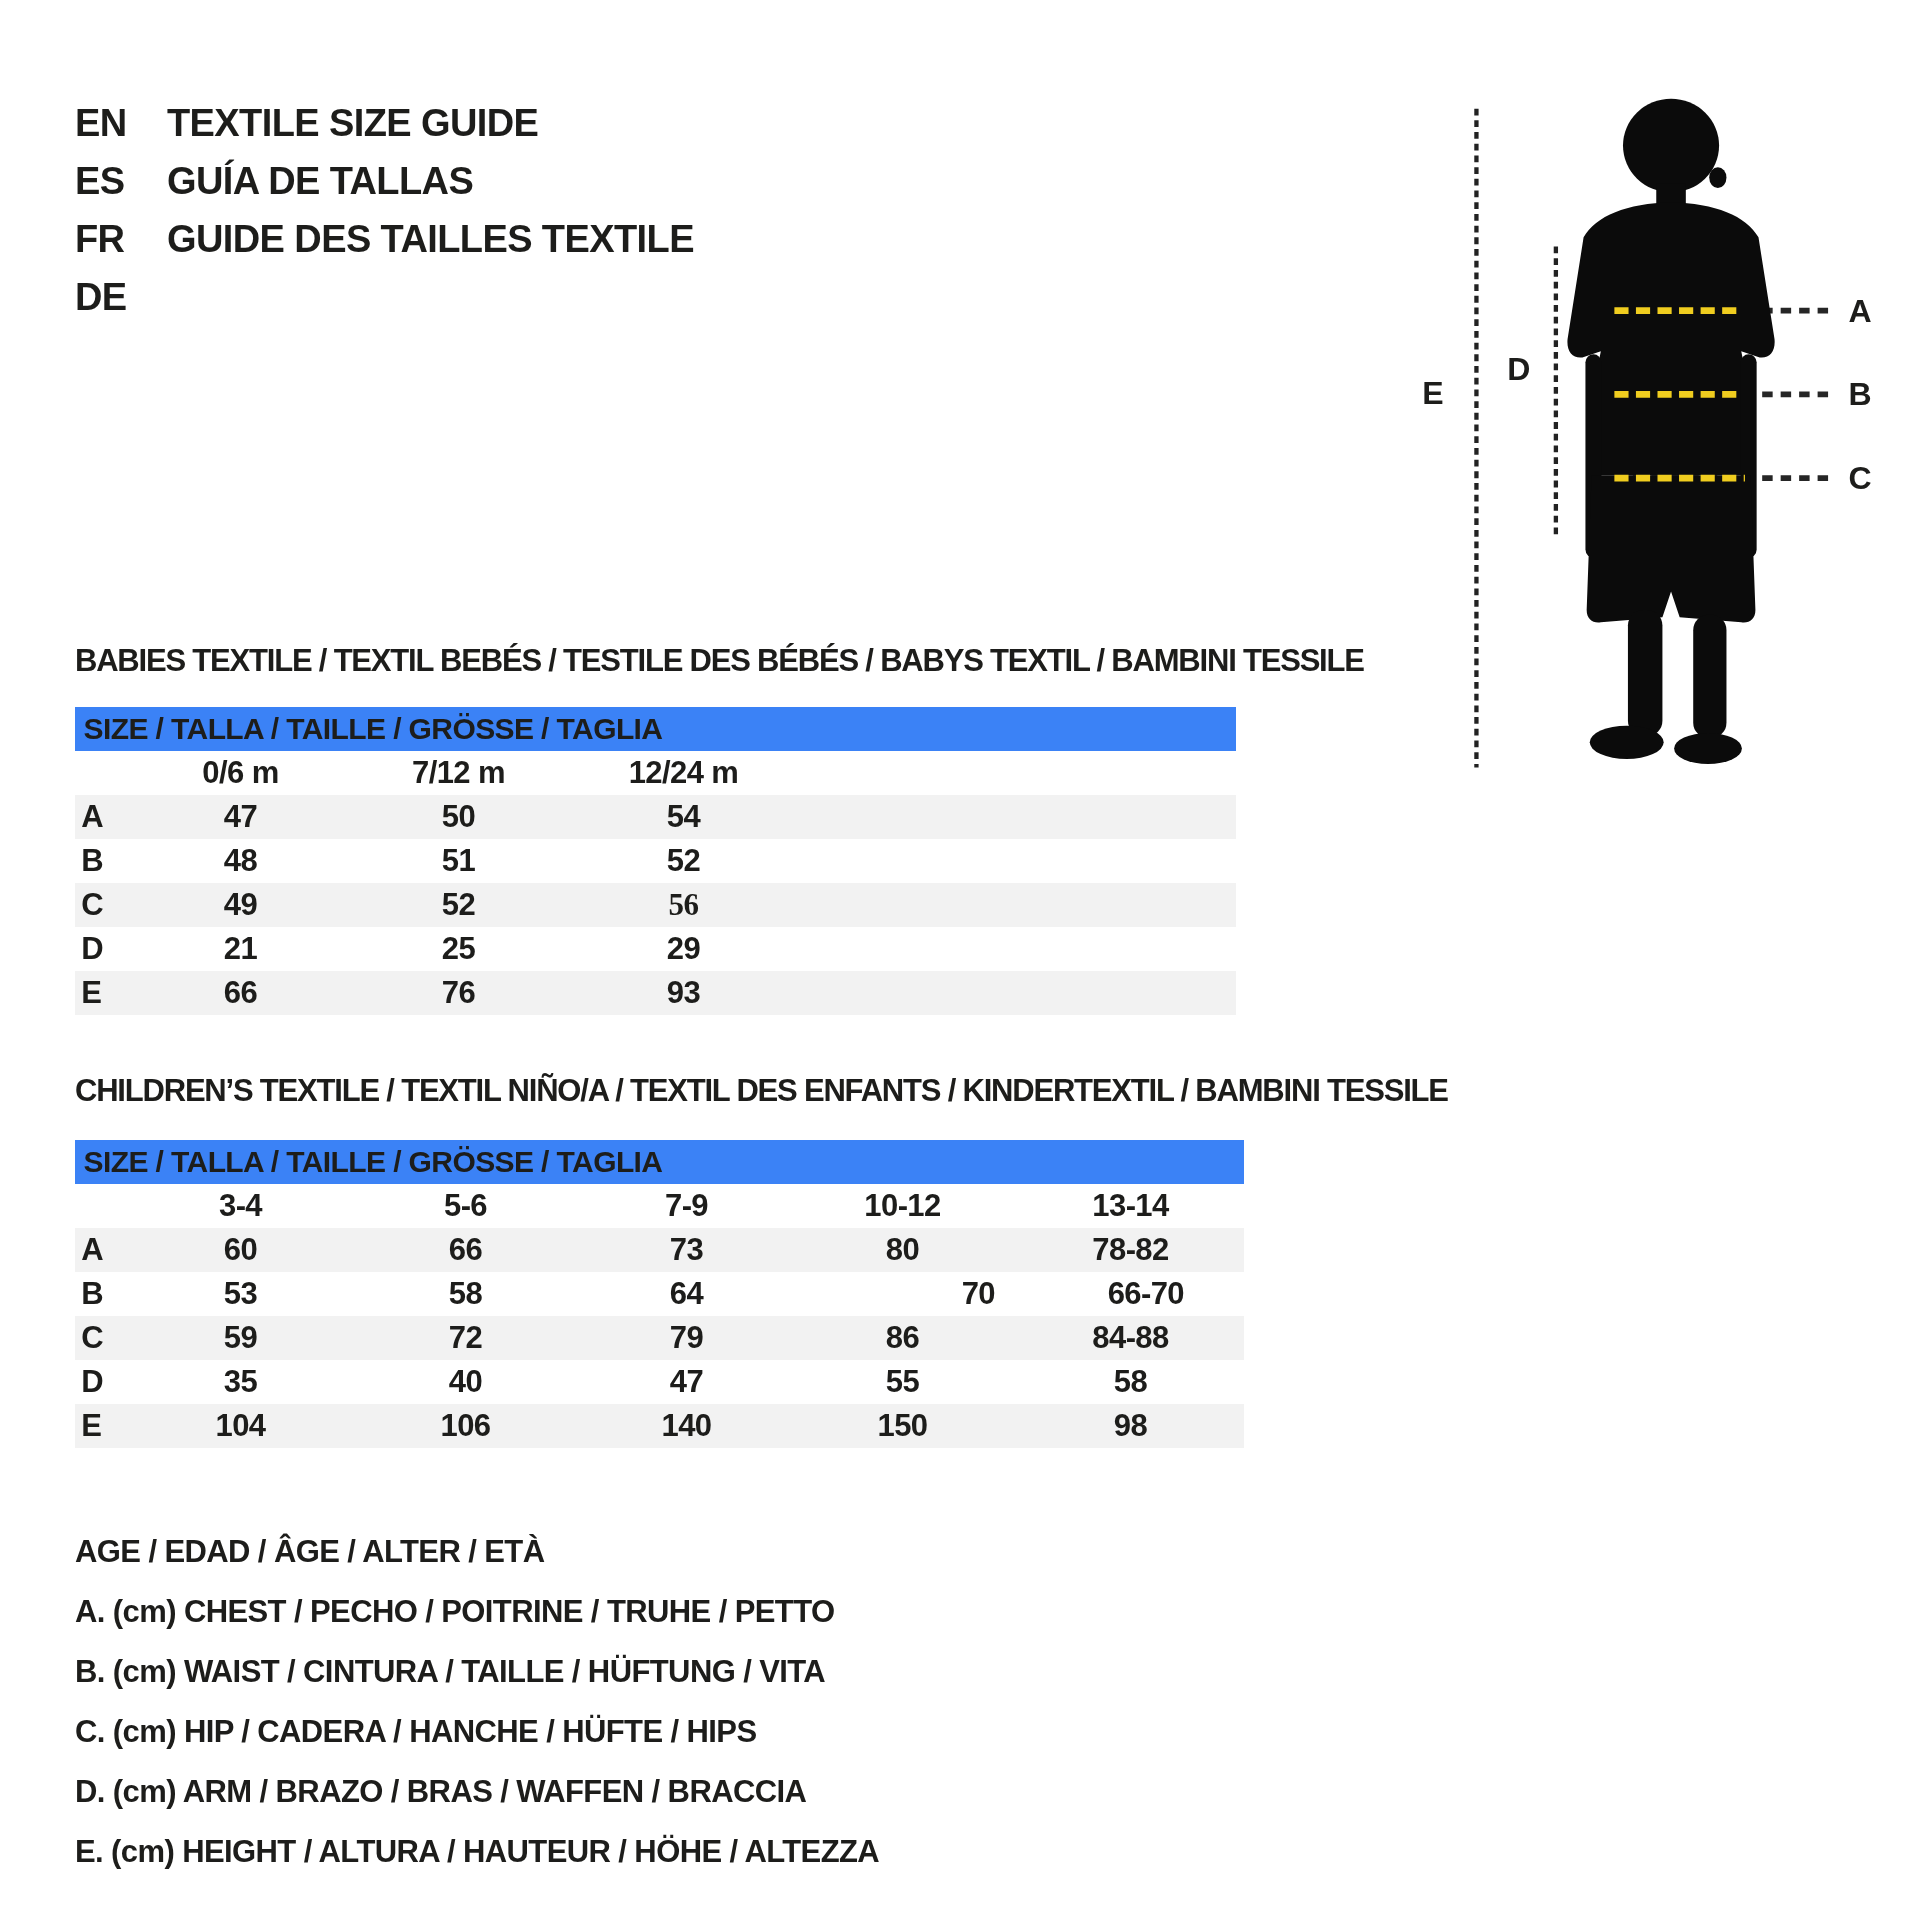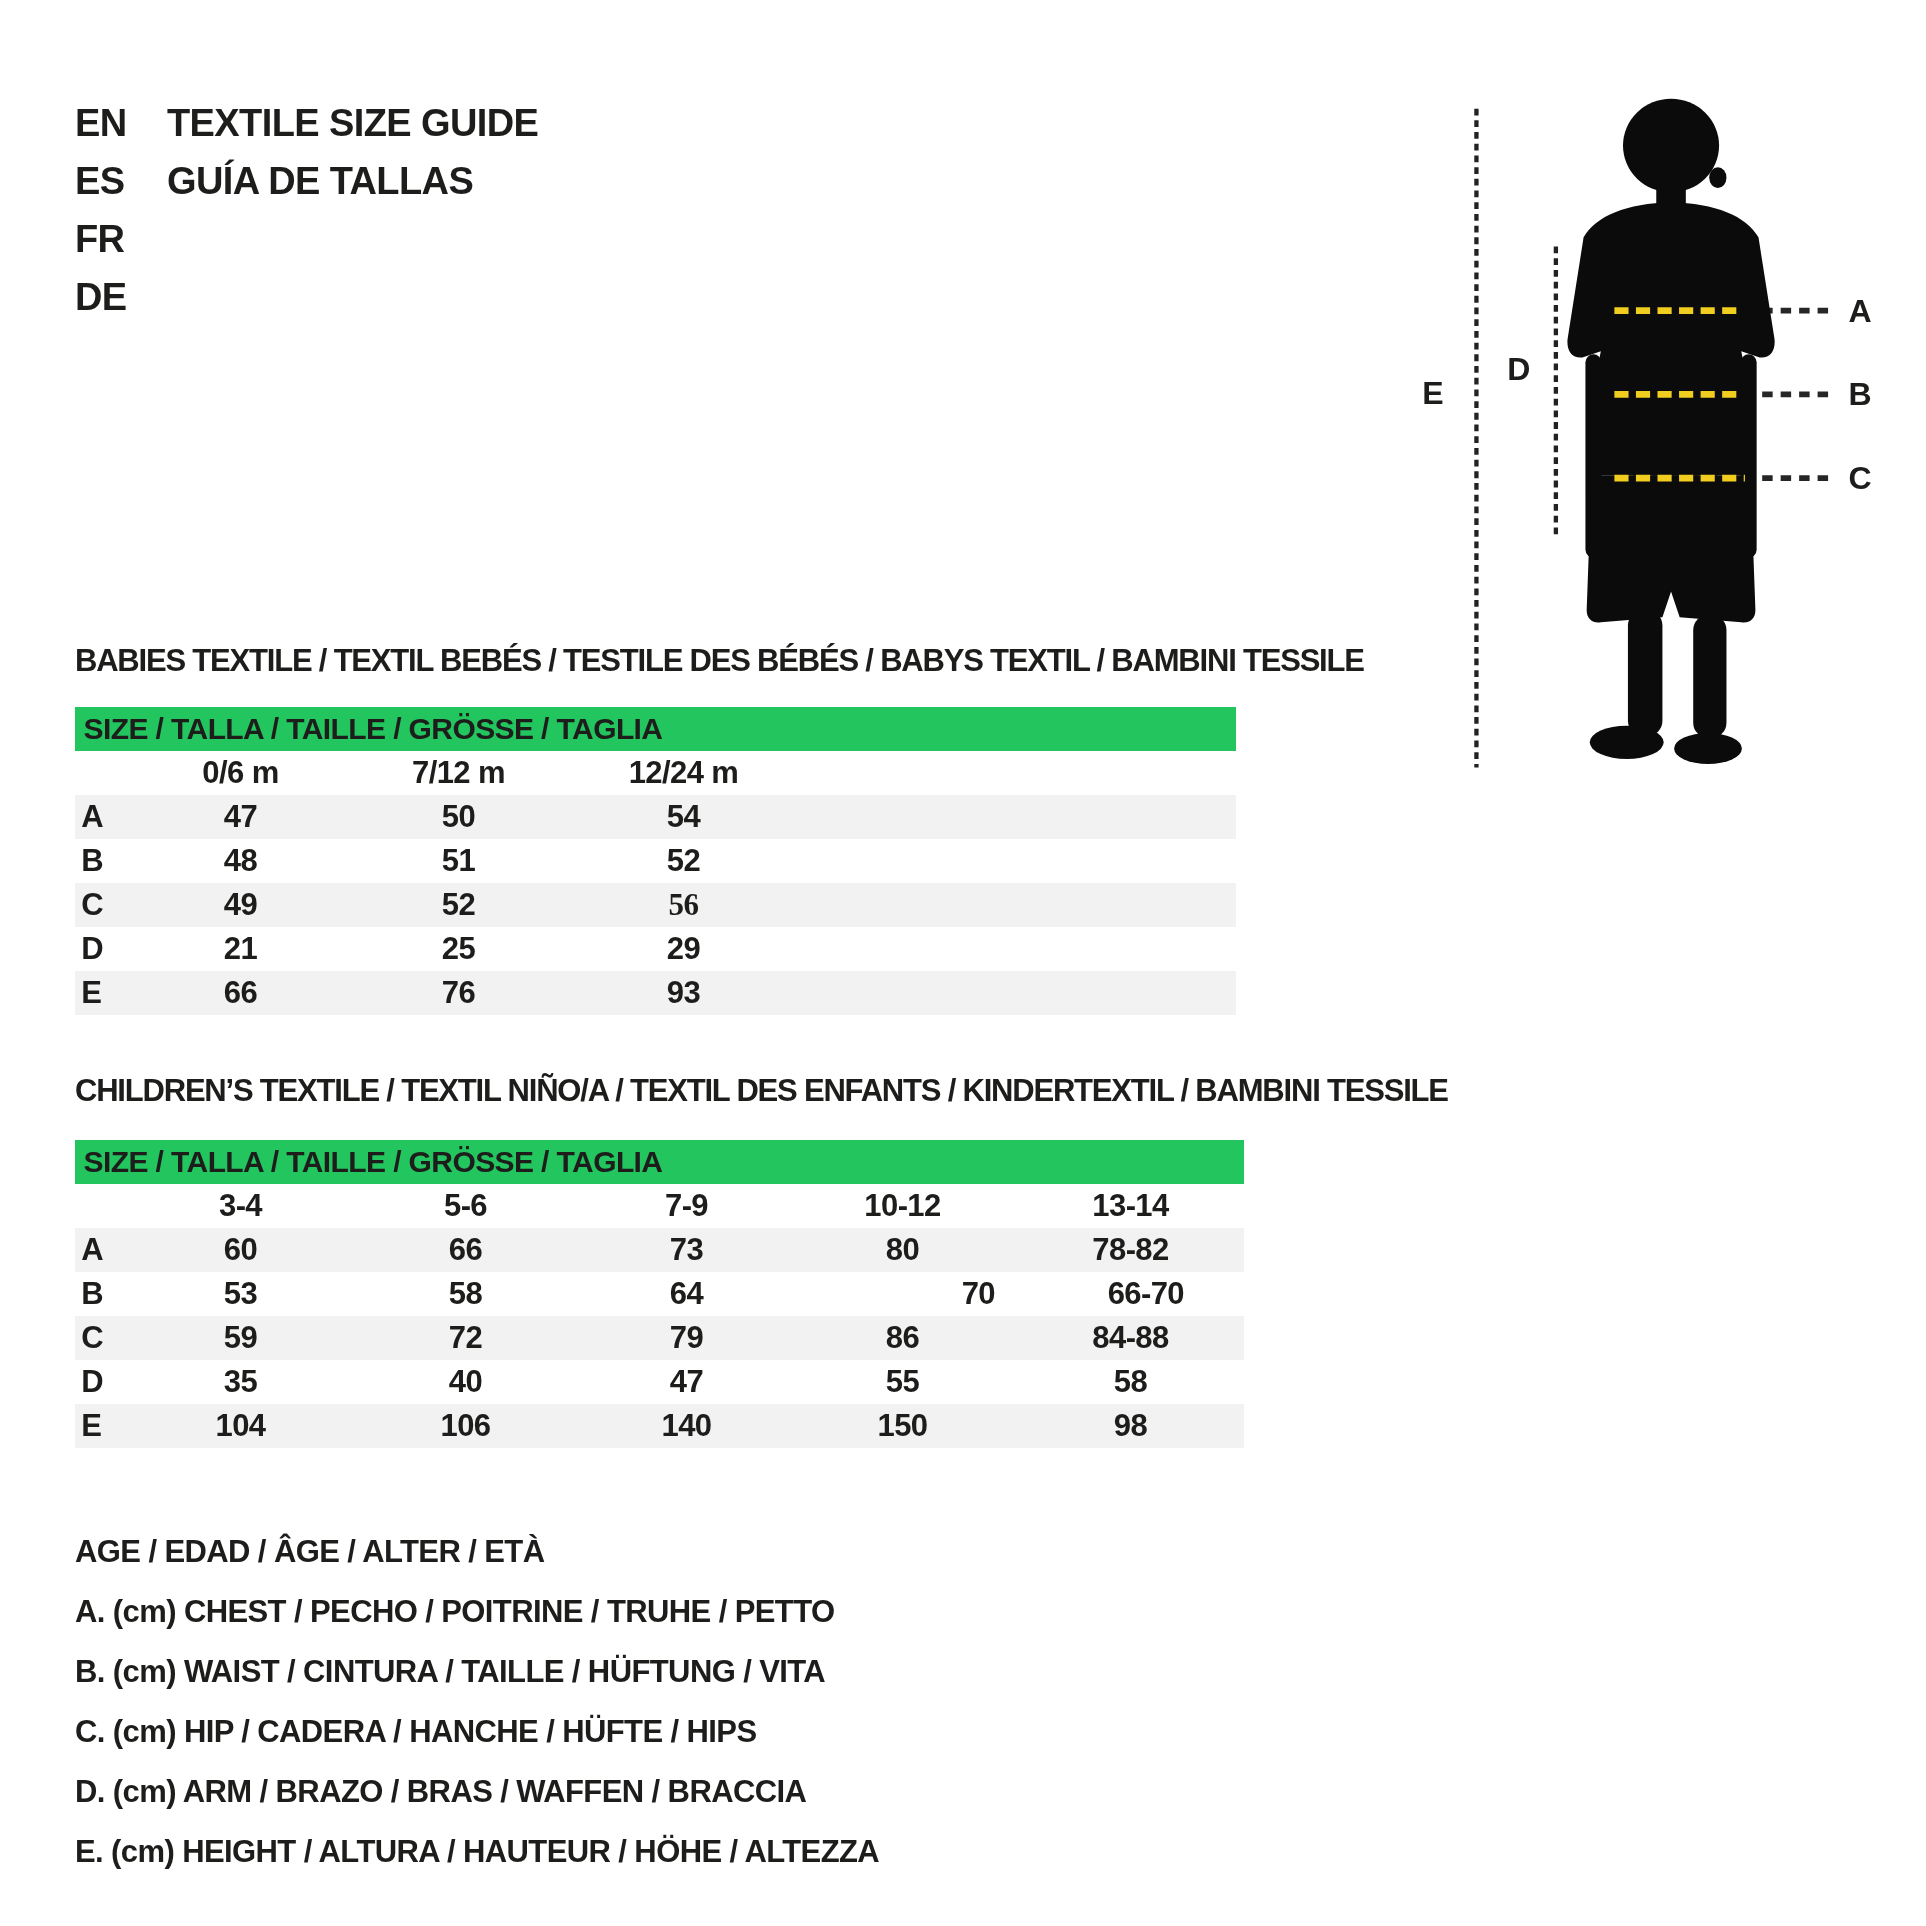--- a/index.html
+++ b/index.html
@@ -17,21 +17,21 @@
   .lang-row{display:flex;height:58px;align-items:center;font-size:38px;letter-spacing:-0.6px;}
   .lang-code{width:92px;flex:0 0 92px;}
   
   .table-title{position:absolute;left:75px;font-size:31px;letter-spacing:-1.2px;white-space:nowrap;}
   #babies-title{top:643px;}
   #children-title{top:1073px;}
   
   .sg-table{position:absolute;left:75px;}
   #babies-table{top:707px;width:1161px;}
   #children-table{top:1140px;width:1169px;}
-  .size-bar{height:44px;background:#22c55e;display:flex;align-items:center;padding-left:8.6px;
+  .size-bar{height:44px;background:#3b82f6;display:flex;align-items:center;padding-left:8.6px;
             font-size:30px;letter-spacing:-0.6px;box-sizing:border-box;}
   .row{position:relative;height:44px;}
   .row.stripe{background:#f2f2f2;}
   .cell{position:absolute;top:0;height:44px;line-height:44px;width:185px;text-align:center;
         font-size:31px;letter-spacing:-0.6px;white-space:nowrap;}
   .row-label{position:absolute;left:6.2px;top:0;height:44px;line-height:44px;width:62px;
         text-align:left;font-size:31px;}
   
   #legend{position:absolute;left:75px;top:1522px;}
   .legend-line{height:60px;line-height:60px;font-size:31px;letter-spacing:-0.6px;white-space:nowrap;}
@@ -52,20 +52,21 @@
       <div class="lang-row">
         <span class="lang-code">EN</span>
         <span class="lang-title">TEXTILE SIZE GUIDE</span>
       </div>
       <div class="lang-row">
         <span class="lang-code">ES</span>
         <span class="lang-title">GUÍA DE TALLAS</span>
       </div>
       <div class="lang-row">
         <span class="lang-code">FR</span>
+        <span class="lang-title">GUIDE DES TAILLES TEXTILE</span>
       </div>
       <div class="lang-row">
         <span class="lang-code">DE</span>
       </div>
     </div>
 
   <svg id="figure" width="521" height="715" viewBox="0 0 846 1160">
 
     <line class="vdash" x1="116" y1="46" x2="116" y2="1116"></line>
 

